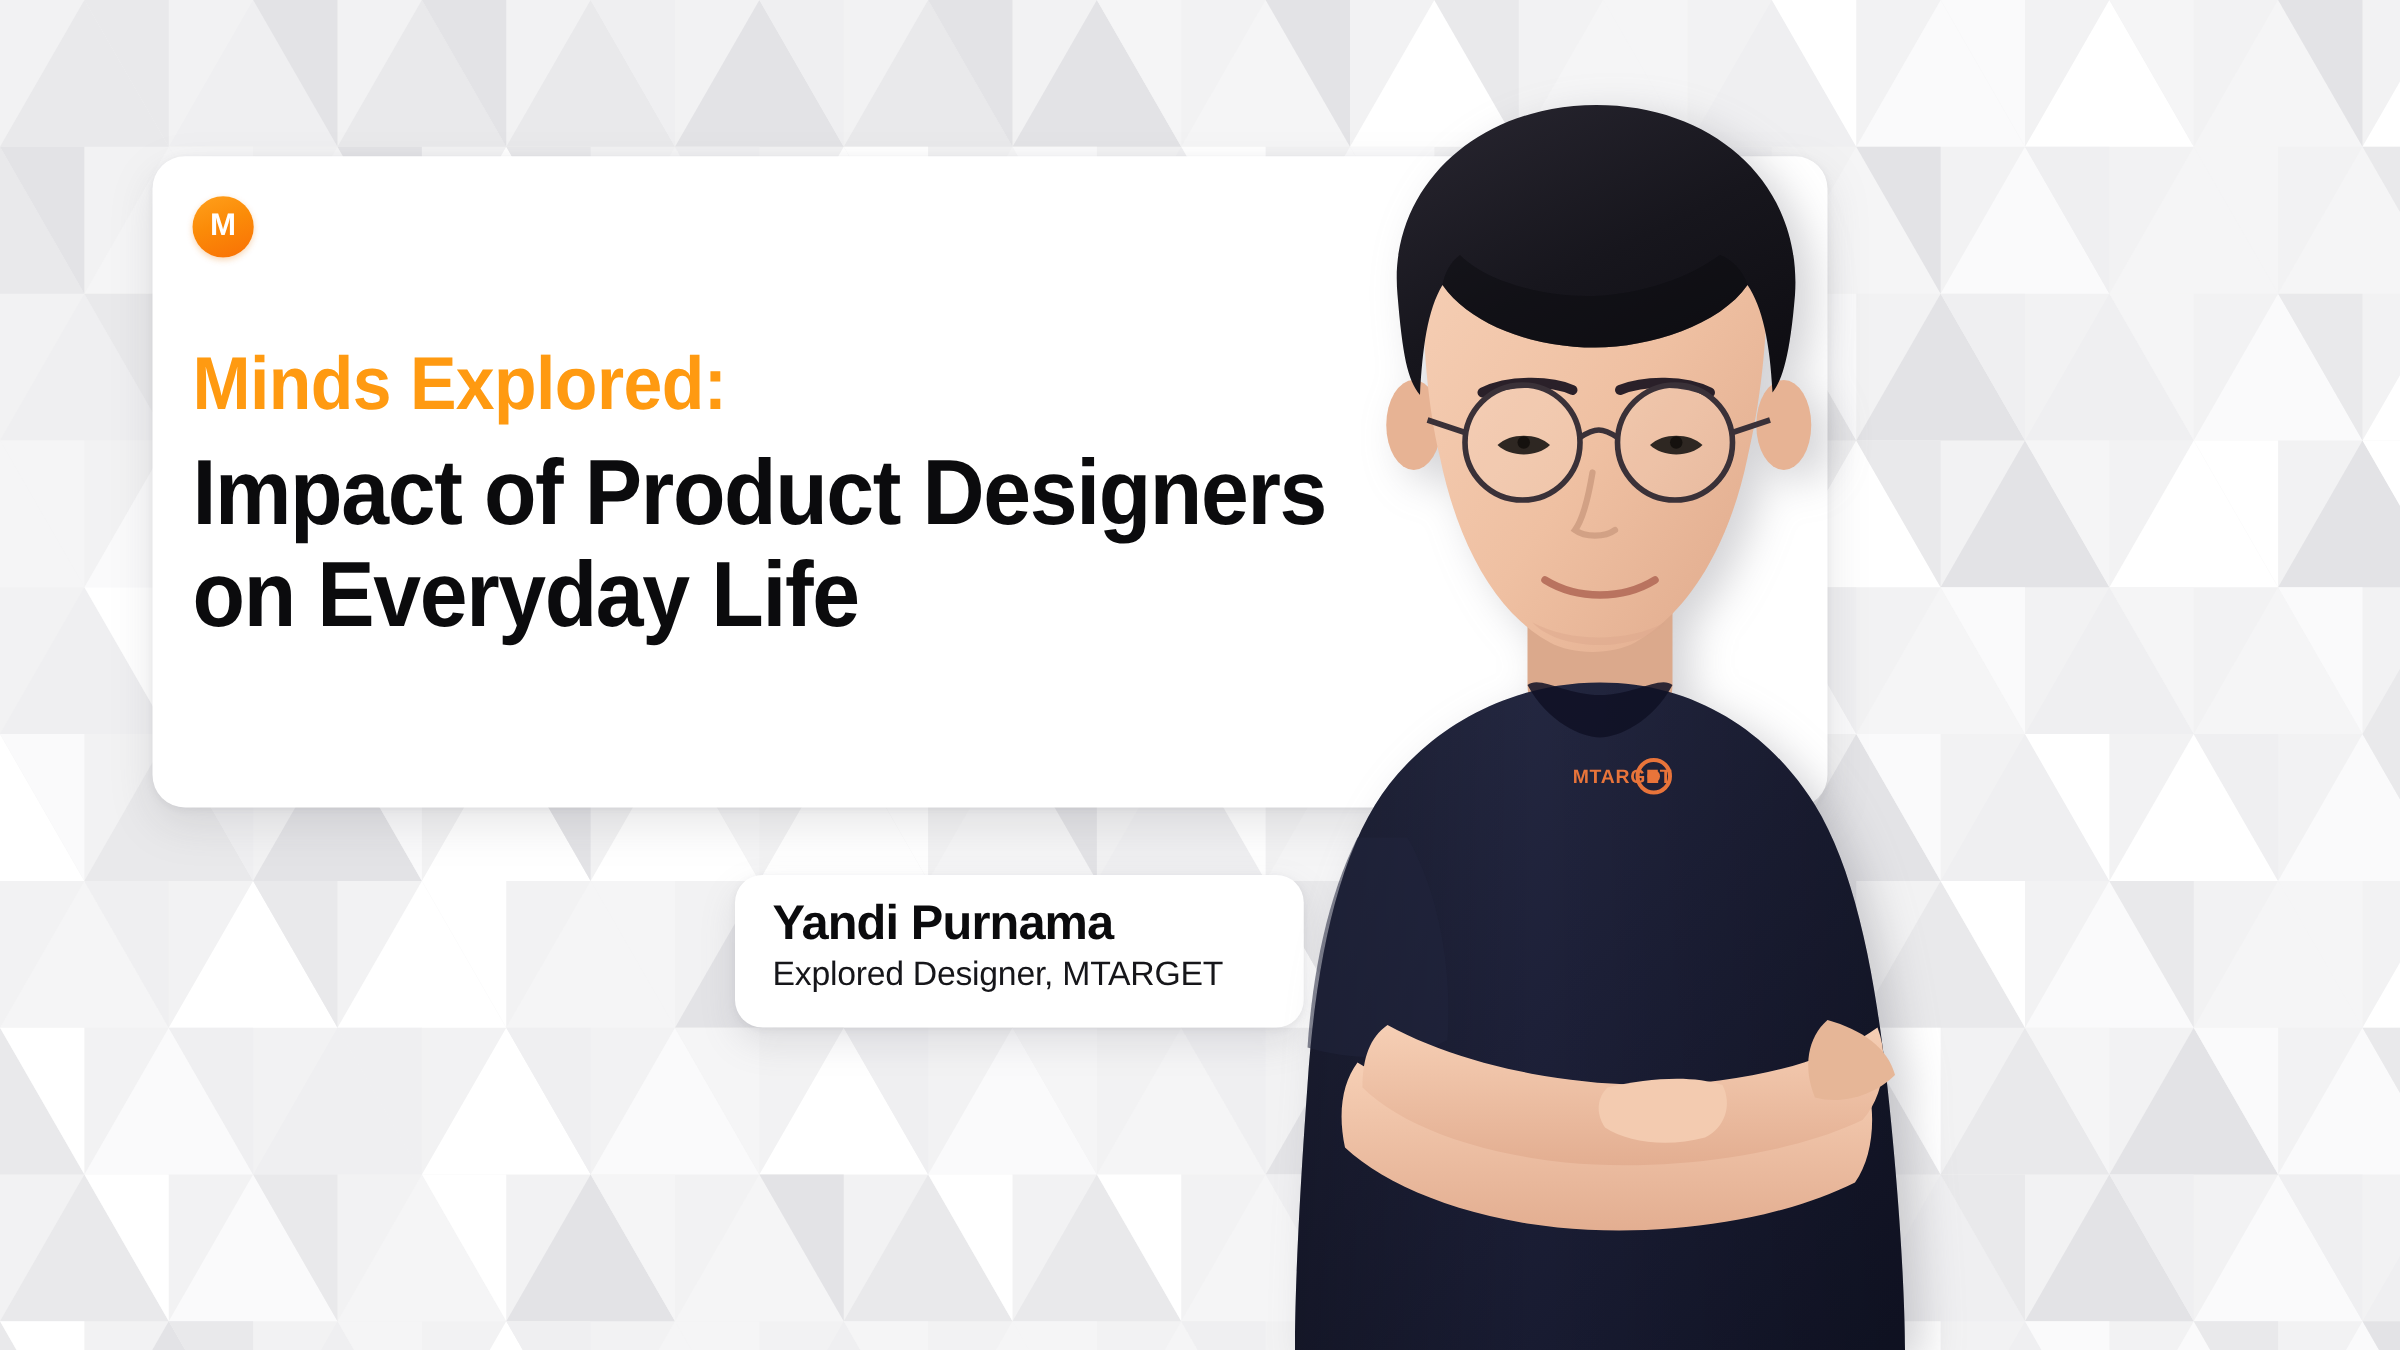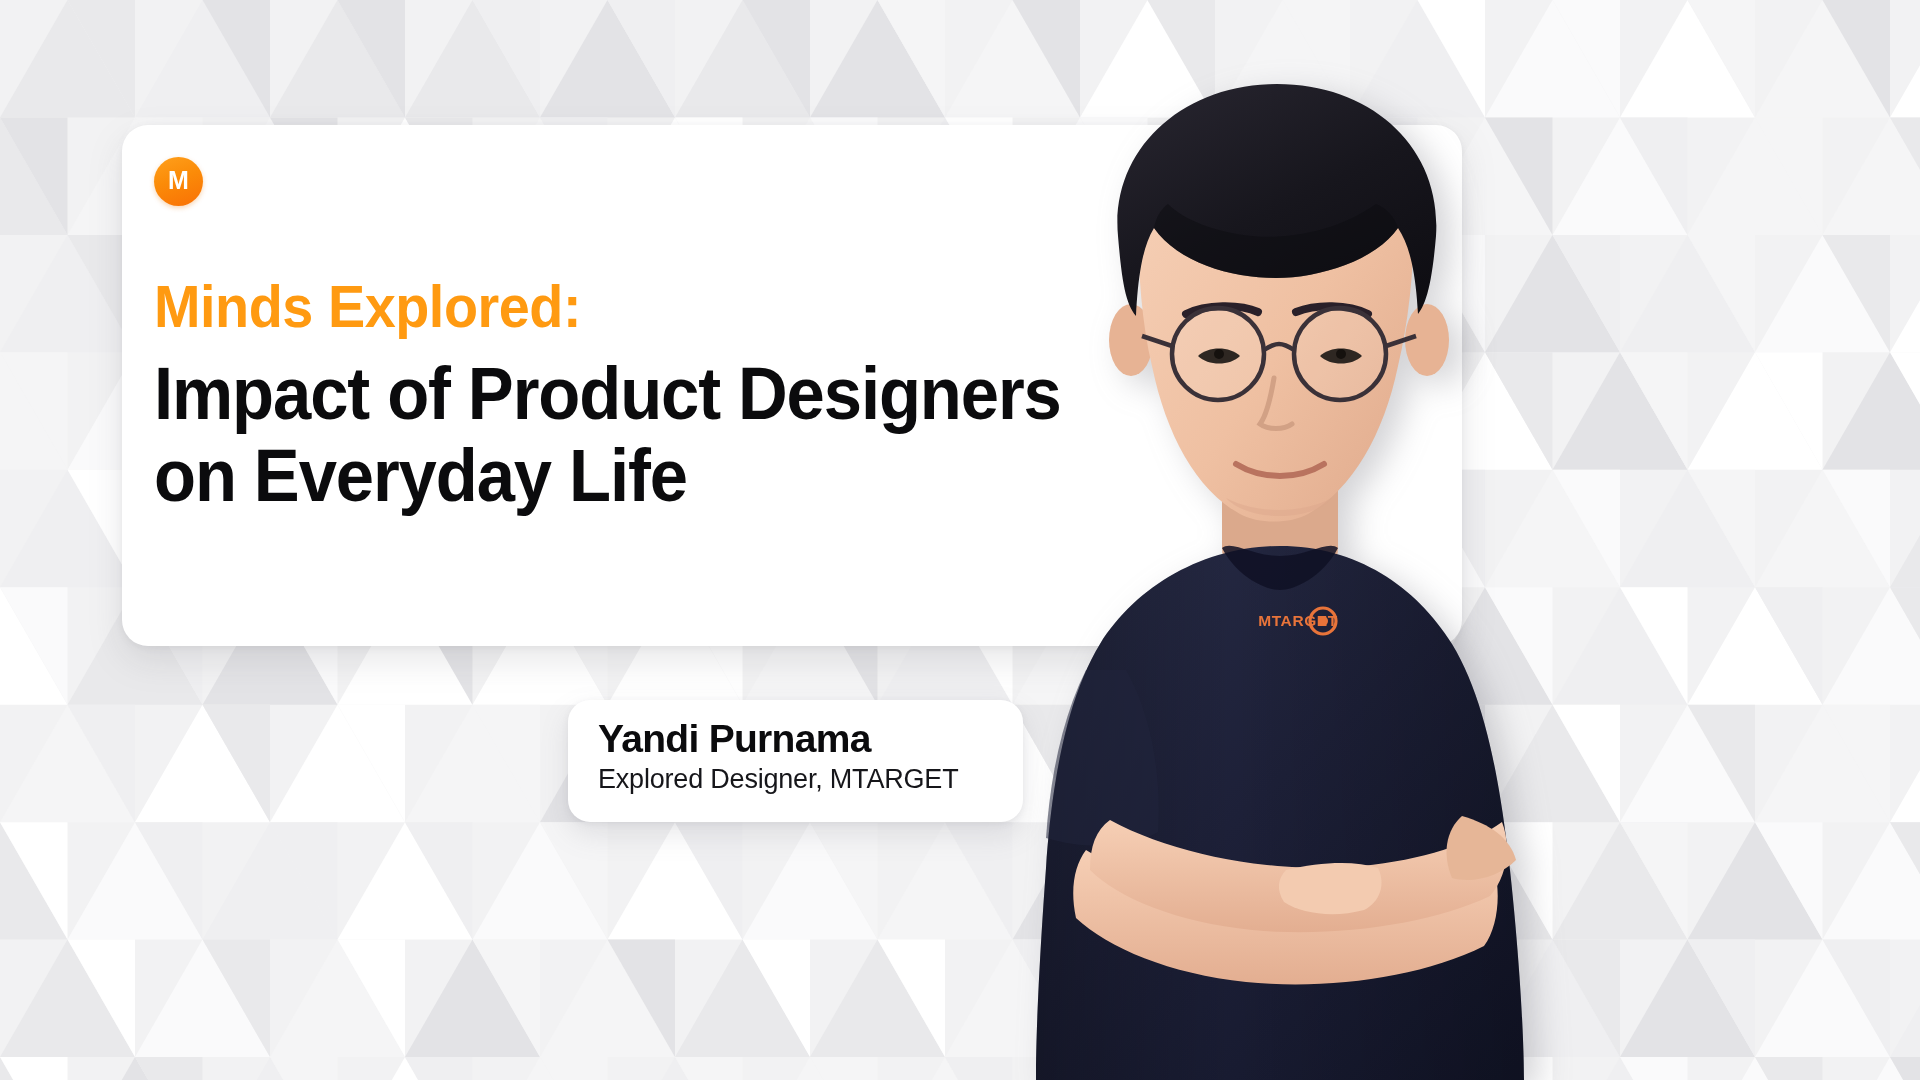--- a/index.html
+++ b/index.html
@@ -42,21 +42,21 @@
   .headline{
     font-family:"Liberation Sans Narrow","Liberation Sans", sans-serif;
     font-weight:bold;font-size:74px;line-height:1.11;color:#0b0b0d;
     letter-spacing:-1.2px;margin:0;
     transform:scaleX(.93);transform-origin:left center;
   }
   .headline .l{display:block;white-space:nowrap;}
 
   
   .speaker-card{
-    position:absolute;left:568px;top:700px;width:455px;height:122px;
+    position:absolute;left:588px;top:700px;width:455px;height:122px;
     background:#ffffff;border-radius:22px;
     box-shadow:0 12px 28px rgba(120,120,130,.17), 0 2px 6px rgba(120,120,130,.10);
     padding:18px 26px 0 30px;box-sizing:border-box;
   }
   .speaker-name{
     font-family:"Liberation Sans", sans-serif;font-weight:bold;
     font-size:39px;line-height:1.08;color:#0b0b0d;letter-spacing:-.7px;
     margin:0;white-space:nowrap;
   }
   .speaker-role{

